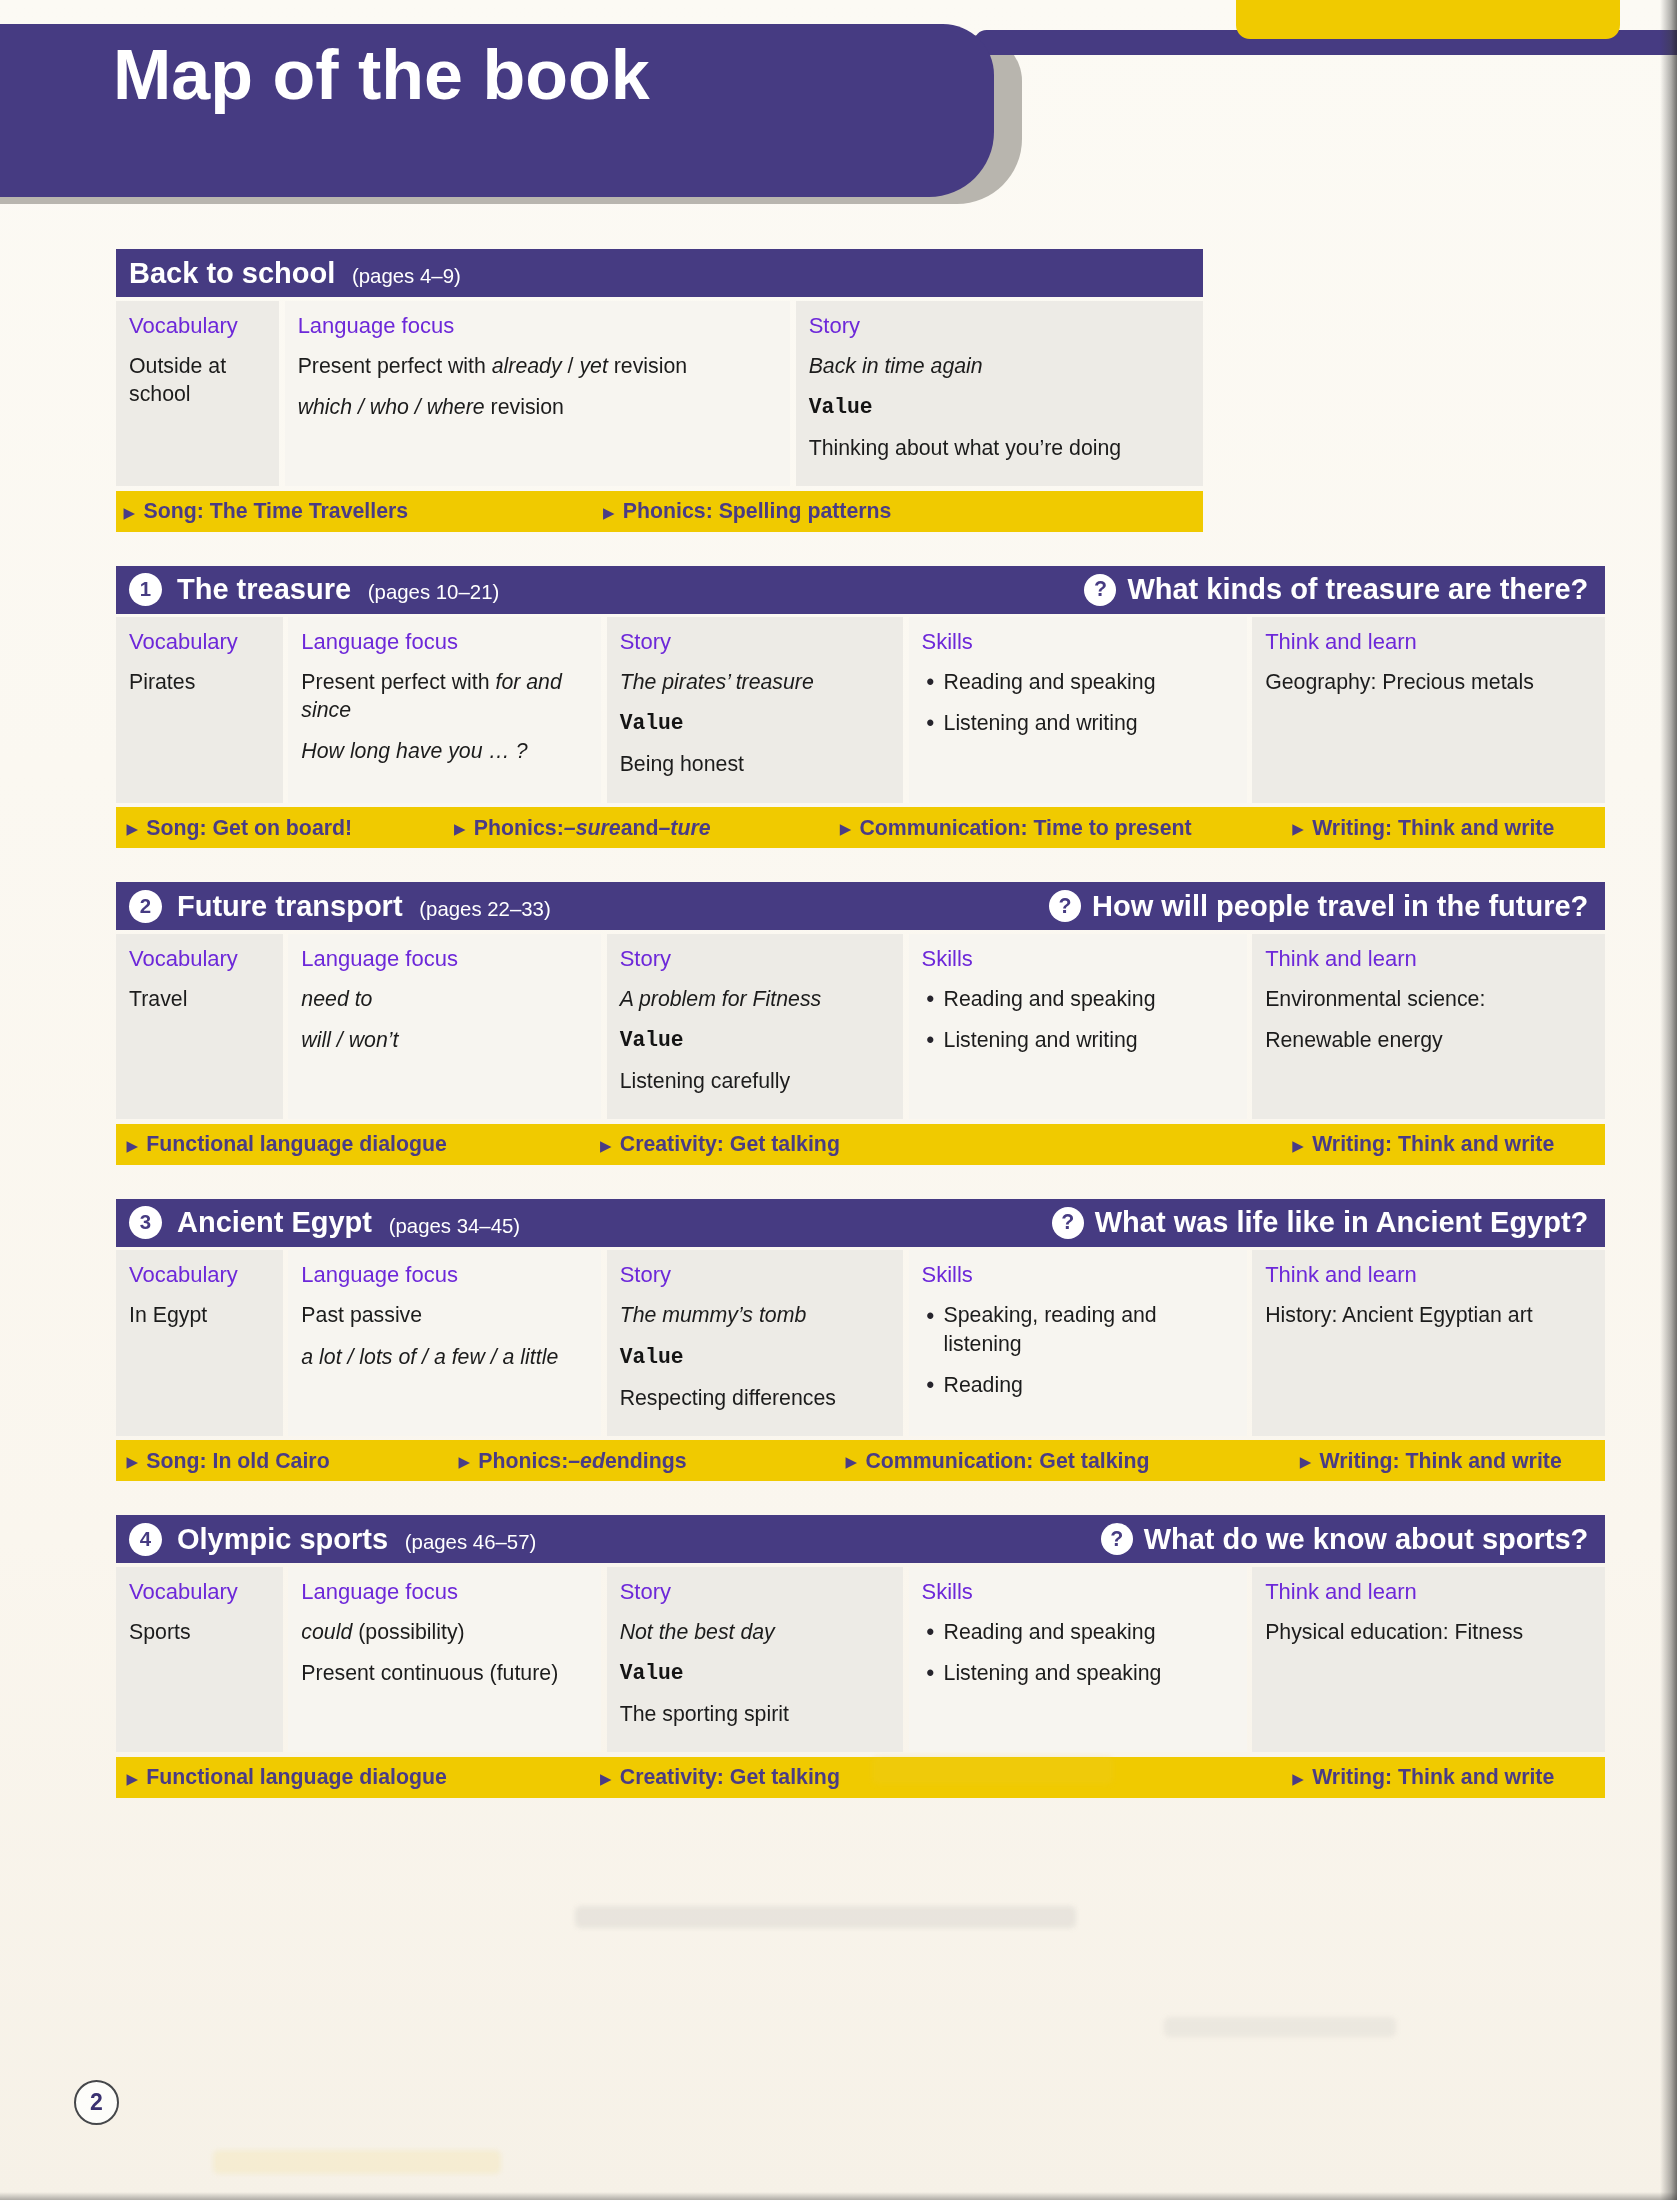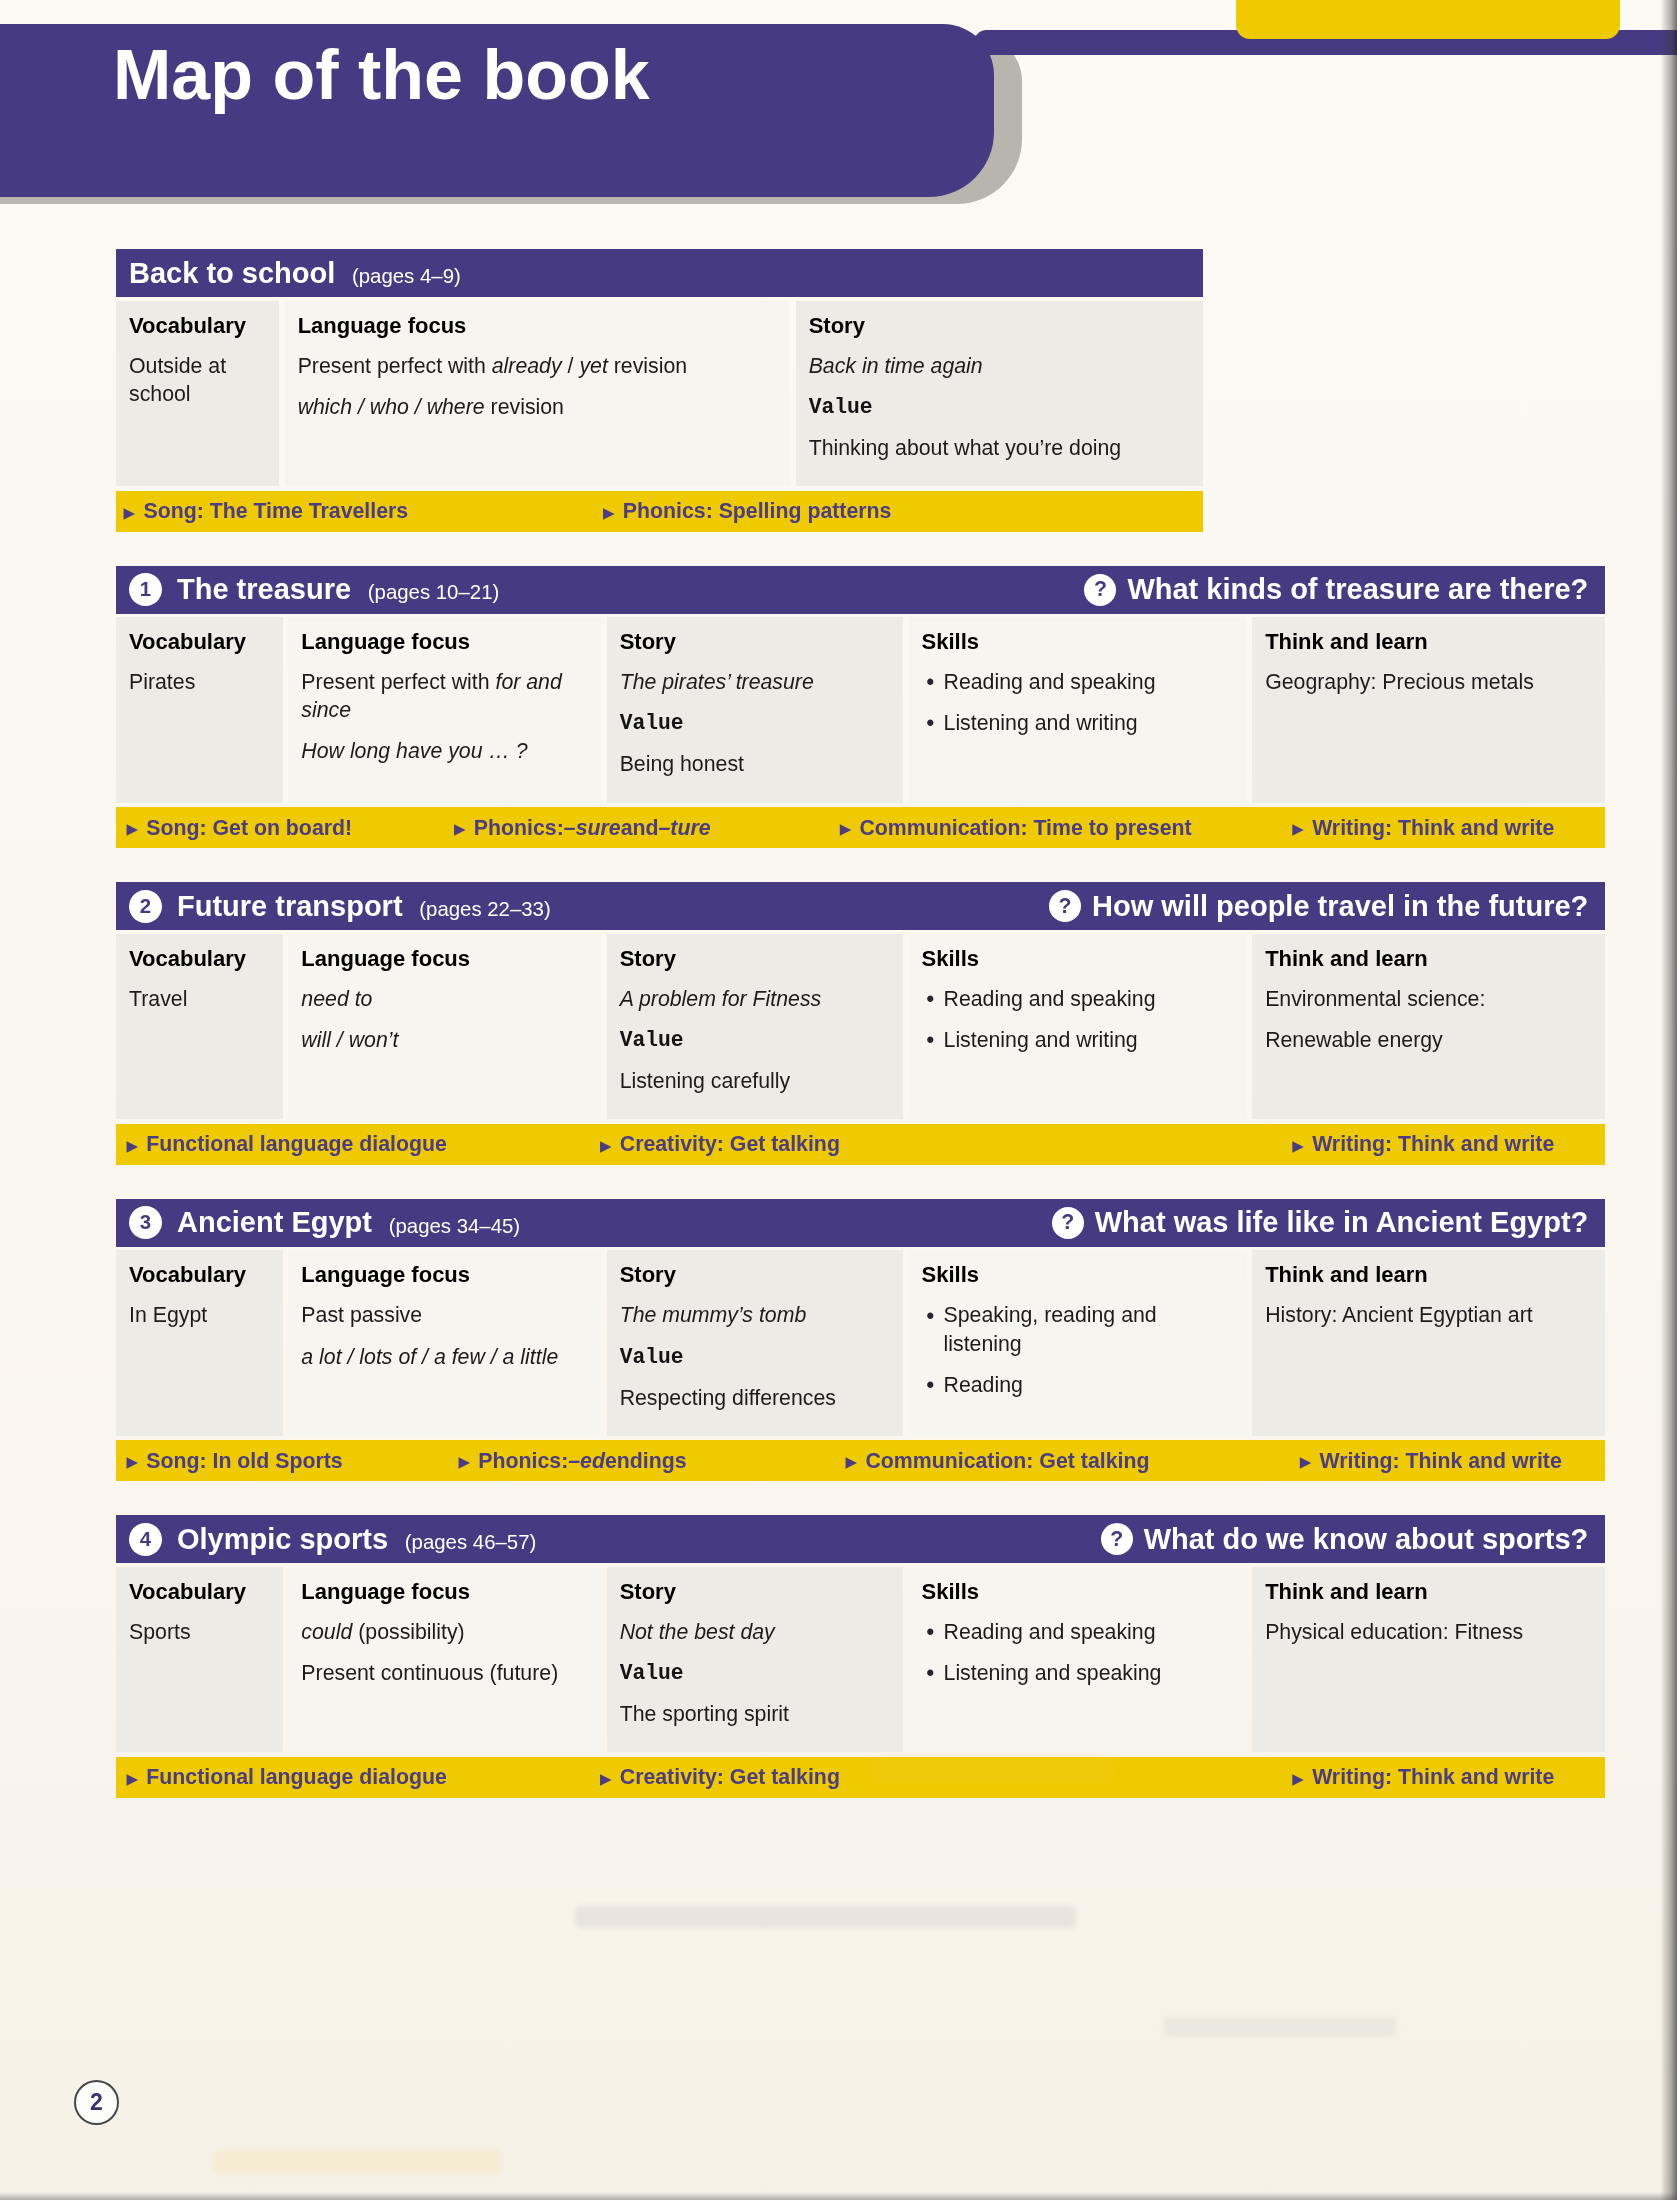--- a/index.html
+++ b/index.html
@@ -36,21 +36,21 @@
   .unit-pages { font-size:20.4px; margin-left:16.7px; margin-top:6.5px; white-space:nowrap; }
   .q-badge { flex:0 0 auto; width:32px; height:32px; border-radius:50%; background:#fff;
     color:var(--purple,#463b82); font-weight:700; font-size:21.3px;
     display:flex; align-items:center; justify-content:center; margin-left:auto; margin-right:11px; }
   .unit-question { font-size:29px; font-weight:700; white-space:nowrap; }
 
   .unit-body { display:flex; gap:5.6px; margin-top:3.7px; min-height:173px; align-items:stretch; }
   .col { padding:7.4px 13px 11px; }
   .col-a { background:#edebe6; }
   .col-b { background:#f7f5f0; }
-  .col h3 { font-size:22px; font-weight:700; color:#000000; margin:4.6px 0 6.5px; }
+  .col h3 { font-size:22px; font-weight:400; color:#6d28d9; margin:4.6px 0 6.5px; }
   .line { font-size:21.3px; line-height:1.32; color:#1c1c1c; margin:13px 0; }
   .line .it { font-style:italic; }
   .line.bold { font-weight:700; color:#141414;font-family:Liberation Mono, monospace; }
   .line.bullet { padding-left:22px; position:relative; }
   .line.bullet::before { content:"\2022"; position:absolute; left:4.6px; top:-0.9px;
     color:#26242c; font-size:23px; }
 
   .unit-footer { position:relative; height:41px; background:var(--yellow,#f0ca00); margin-top:4.6px; }
   .f-item { position:absolute; top:50%; transform:translateY(-50%);
     display:flex; align-items:center; color:var(--footer_text,#4a3c85);
@@ -250,21 +250,21 @@
             <div class="line bullet"><span>Reading</span></div>
           </div>
           <div class="col col-a" style="flex: 1 1 auto;">
             <h3>Think and learn</h3>
             <div class="line"><span>History: Ancient Egyptian art</span></div>
           </div>
         </div>
         <div class="unit-footer">
           <span class="f-item" style="left: 0.7%;">
             <span class="tri">▶</span>
-            <span>Song: In old Sports</span>
+            <span>Song: In old Cairo</span>
           </span>
           <span class="f-item" style="left: 23%;">
             <span class="tri">▶</span>
             <span>Phonics: </span>
             <span class="it">–ed</span>
             <span> endings</span>
           </span>
           <span class="f-item" style="left: 49%;">
             <span class="tri">▶</span>
             <span>Communication: Get talking</span>

